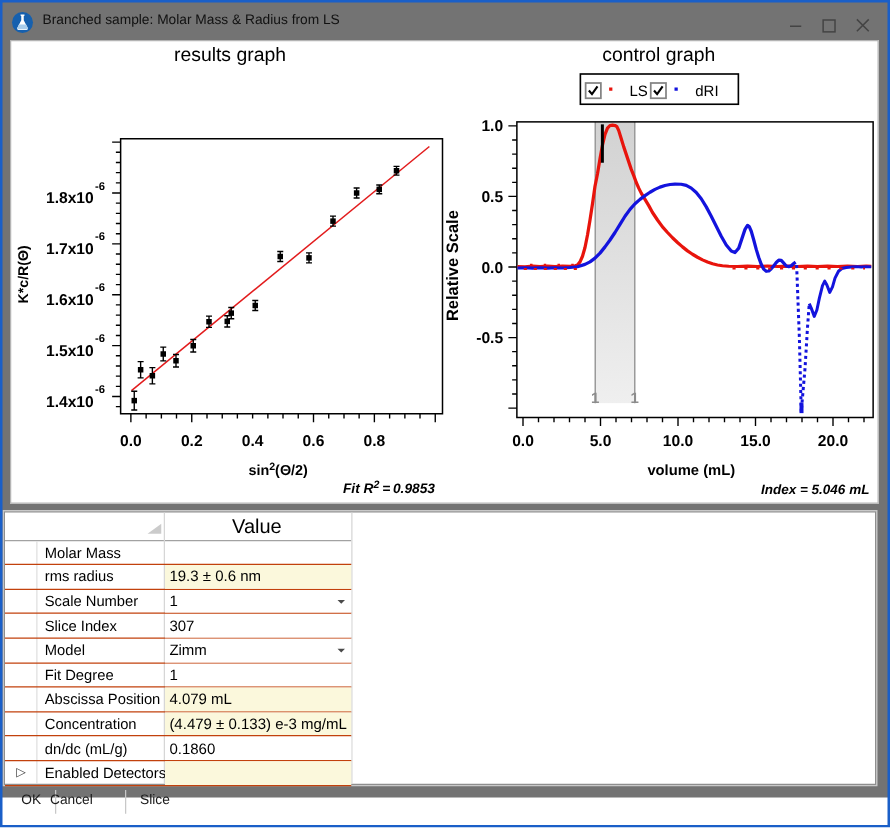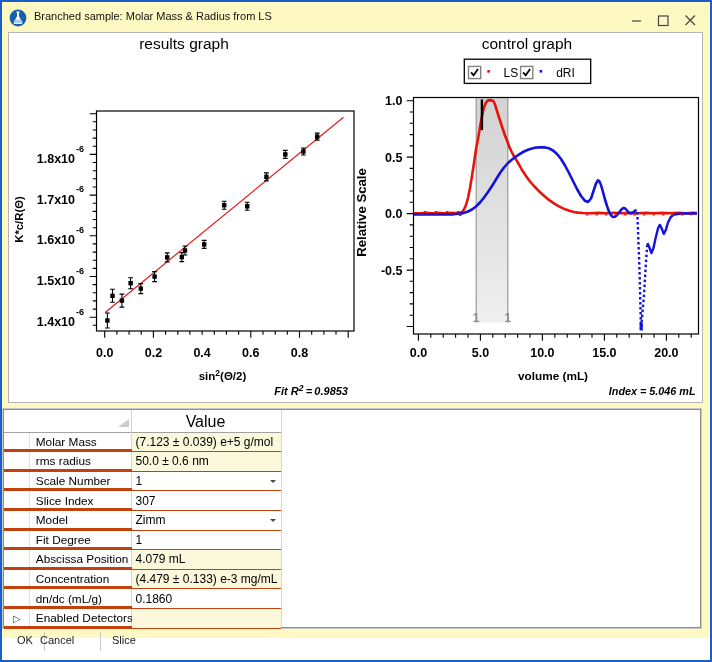--- a/index.html
+++ b/index.html
@@ -1,30 +1,30 @@
 <!DOCTYPE html>
 <html><head><meta charset="utf-8"><style>
 * { margin:0; padding:0; box-sizing:border-box; }
 html,body { width:712px; height:662px; overflow:hidden; }
 body { font-family:"Liberation Sans", sans-serif; position:relative; background:#fff; }
-.win { position:absolute; left:0; top:0; width:712px; height:638px; background:#fef9c3; }
+.win { position:absolute; left:0; top:0; width:712px; height:638px; background:#737373; }
 .frame { position:absolute; left:0; top:0; width:712px; height:662px;
   box-shadow:inset 0 0 0 2px #1a5fc8; z-index:60; pointer-events:none; }
 .title { position:absolute; left:34px; top:10px; font-size:11px; color:#111; }
 .gpanel { position:absolute; left:8px; top:32px; width:695px; height:371px;
   border:1px solid #b4b4b4; background:#fff; }
 .tpanel { position:absolute; left:3px; top:409px; width:698px; height:218.5px;
   border:1px solid #8e8e8e; background:#fff; box-shadow:0 0 0 1px #c9c9c9; }
 .thv { position:absolute; left:126.5px; top:0; width:150px; height:22px; text-align:center;
   font-size:16px; line-height:23px; color:#000; }
 .hline { position:absolute; left:0; top:22.2px; width:277px; height:1.2px; background:#a2a2a2; }
 .vline1 { position:absolute; left:24.7px; top:22.7px; width:1px; height:194px; background:#e0e0e0; }
 .vline2 { position:absolute; left:126.5px; top:0; width:1px; height:217px; background:#d6d6d6; }
 .vline3 { position:absolute; left:276.5px; top:0; width:1px; height:217px; background:#d6d6d6; }
-.tr { position:absolute; left:0; height:19.6px; width:277px; border-bottom:3px solid #c2410c; }
+.tr { position:absolute; left:0; height:19.6px; width:277px; border-bottom:1px solid #c2410c; }
 .lab { position:absolute; left:31.8px; top:0; font-size:11.8px; line-height:19.4px; color:#000; white-space:nowrap; }
 .val { position:absolute; left:127.5px; top:0; width:149px; height:18.6px;
   font-size:12px; line-height:18.8px; color:#000; padding-left:4px; white-space:nowrap; }
 .dd { position:absolute; right:4.5px; top:8px; width:0; height:0; border-left:3px solid transparent; border-right:3px solid transparent; border-top:3.8px solid #4a4a4a; }
 .exp { position:absolute; left:9px; top:0; color:#444; font-size:10px; line-height:19.5px; }
 .btn { position:absolute; font-size:11px; color:#1a1a1a; top:634px; }
 .bsep { position:absolute; top:632px; width:1px; height:19px; background:#c8c8c8; }
 </style></head>
 <body>
 <div class="win">
@@ -130,25 +130,24 @@
     </svg>
   <div class="tpanel">
     <div class="thv">Value</div>
     <div style="position:absolute;left:114px;top:8.6px;width:0;height:0;border-right:11.5px solid #cbcbcb;border-top:8.8px solid transparent"></div>
     <div class="hline"></div>
     <div class="vline1"></div>
       <div class="vline2"></div>
       <div class="vline3"></div>
     <div class="tr" style="top:22.7px">
         <div class="lab">Molar Mass</div>
-        <div class="val" style="background:#fbf8dc">(7.123 ± 0.039) e+5 g/mol</div>
       </div>
 <div class="tr" style="top:42.3px">
         <div class="lab">rms radius</div>
-        <div class="val" style="background:#fbf8dc">50.0 ± 0.6 nm</div>
+        <div class="val" style="background:#fbf8dc">19.3 ± 0.6 nm</div>
       </div>
 <div class="tr" style="top:61.9px">
         <div class="lab">Scale Number</div>
         <div class="val" style="background:#ffffff">1<span class="dd"></span></div>
       </div>
 <div class="tr" style="top:81.5px">
         <div class="lab">Slice Index</div>
         <div class="val" style="background:#ffffff">307</div>
       </div>
 <div class="tr" style="top:101.1px">

